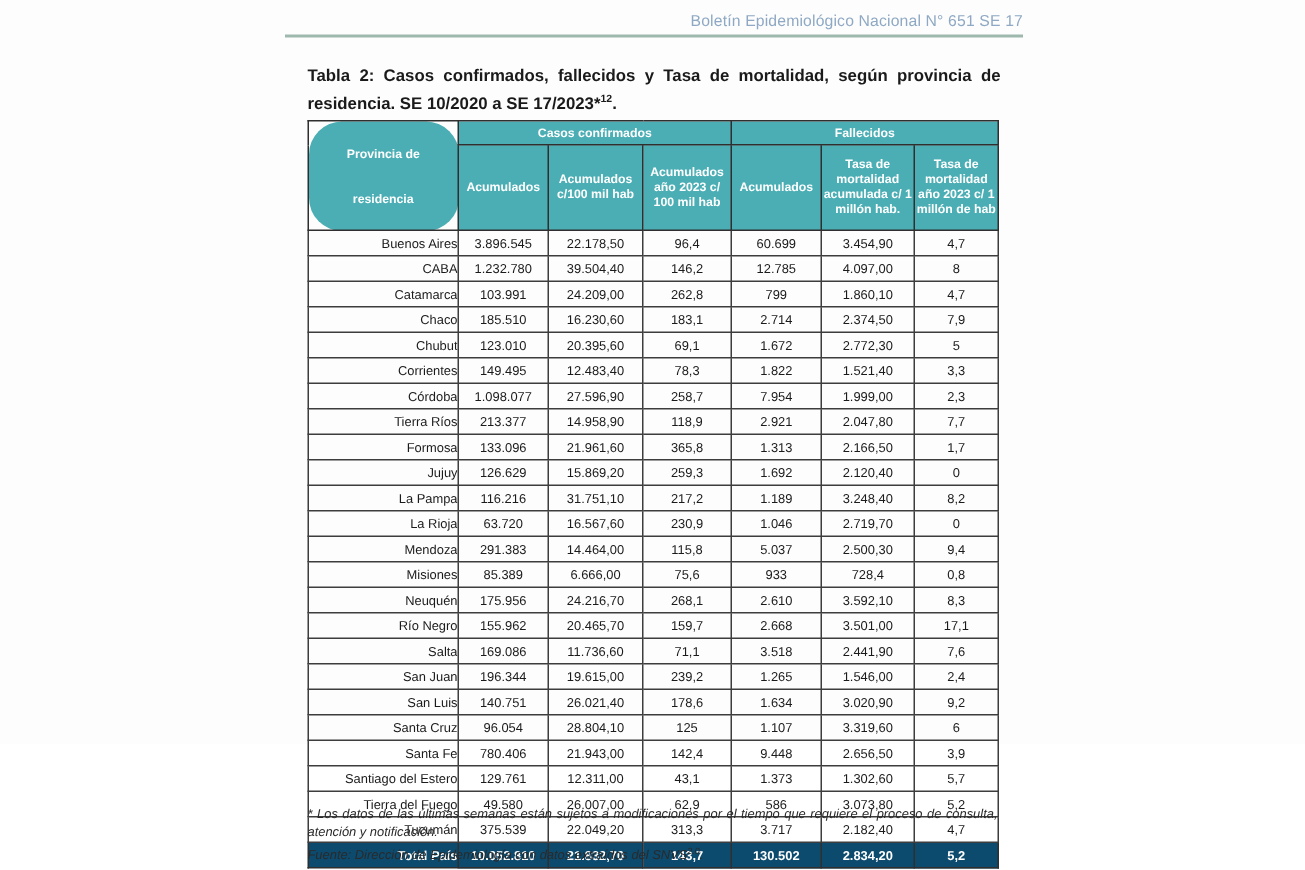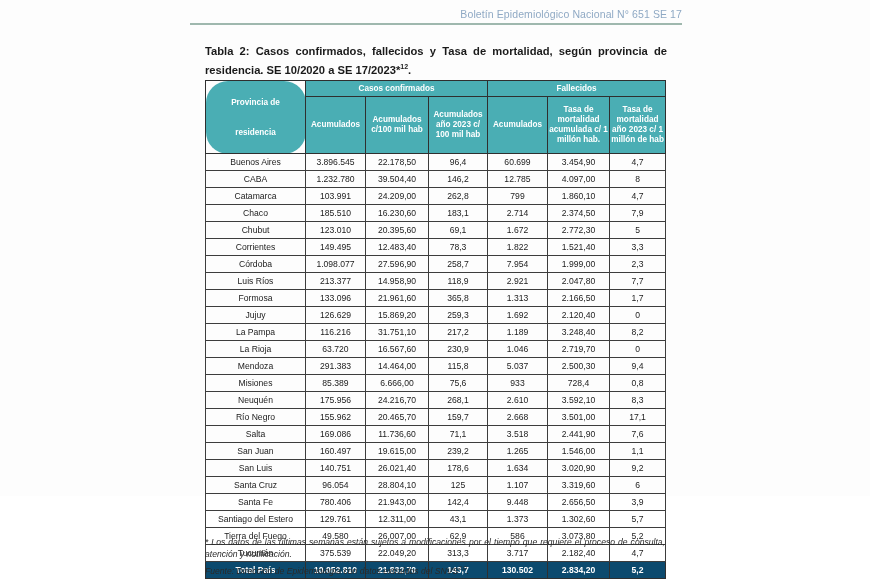--- a/index.html
+++ b/index.html
@@ -104,21 +104,21 @@
   .hdr-group {
     height: 15px;
   }
   .hdr-sub {
     height: 56px;
     padding: 0 2px;
   }
 
   
   td.prov {
-    text-align: center;
+    text-align: right;
     padding-left: 3px;
     height: 16px;
     font-size: 8.6px;
     white-space: nowrap;
     overflow: hidden;
   }
   td.num {
     text-align: center;
     height: 16px;
     font-size: 8.6px;
@@ -255,21 +255,21 @@
           <tr>
             <td class="prov">Córdoba</td>
             <td class="num">1.098.077</td>
             <td class="num">27.596,90</td>
             <td class="num">258,7</td>
             <td class="num">7.954</td>
             <td class="num">1.999,00</td>
             <td class="num">2,3</td>
           </tr>
           <tr>
-            <td class="prov">Luis Ríos</td>
+            <td class="prov">Tierra Ríos</td>
             <td class="num">213.377</td>
             <td class="num">14.958,90</td>
             <td class="num">118,9</td>
             <td class="num">2.921</td>
             <td class="num">2.047,80</td>
             <td class="num">7,7</td>
           </tr>
           <tr>
             <td class="prov">Formosa</td>
             <td class="num">133.096</td>
@@ -346,26 +346,26 @@
             <td class="prov">Salta</td>
             <td class="num">169.086</td>
             <td class="num">11.736,60</td>
             <td class="num">71,1</td>
             <td class="num">3.518</td>
             <td class="num">2.441,90</td>
             <td class="num">7,6</td>
           </tr>
           <tr>
             <td class="prov">San Juan</td>
-            <td class="num">160.497</td>
+            <td class="num">196.344</td>
             <td class="num">19.615,00</td>
             <td class="num">239,2</td>
             <td class="num">1.265</td>
             <td class="num">1.546,00</td>
-            <td class="num">1,1</td>
+            <td class="num">2,4</td>
           </tr>
           <tr>
             <td class="prov">San Luis</td>
             <td class="num">140.751</td>
             <td class="num">26.021,40</td>
             <td class="num">178,6</td>
             <td class="num">1.634</td>
             <td class="num">3.020,90</td>
             <td class="num">9,2</td>
           </tr>

